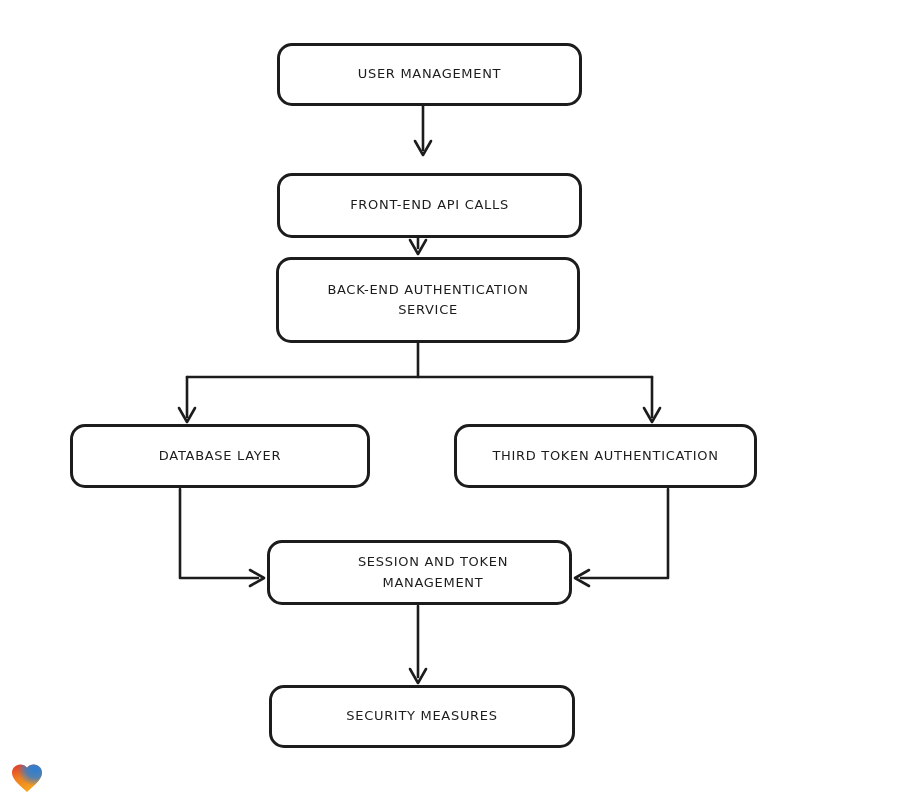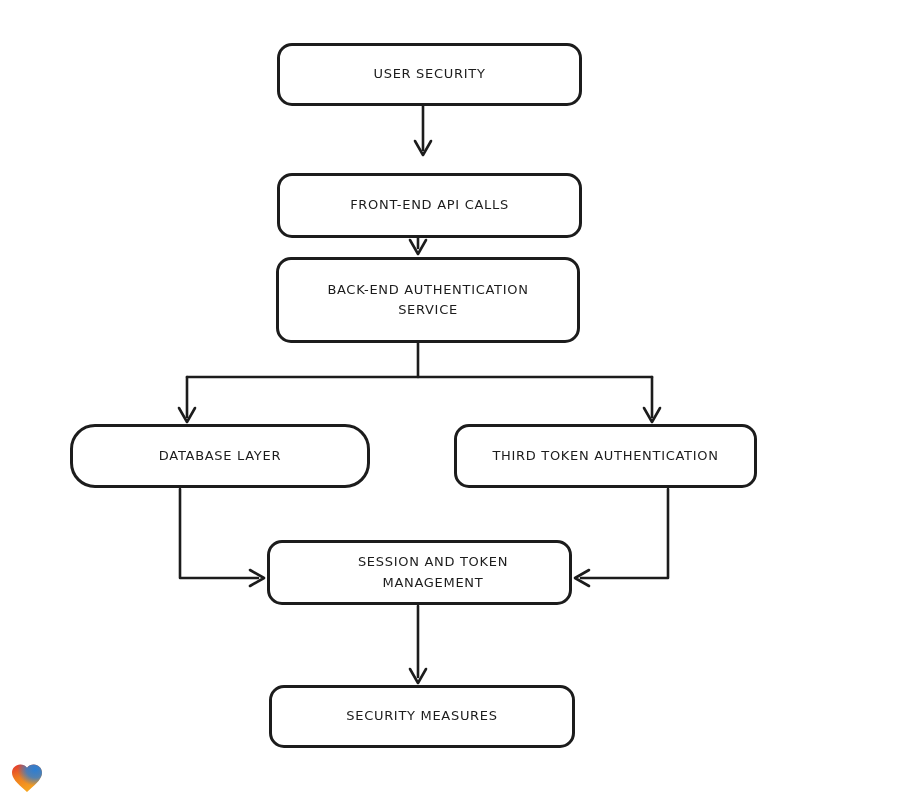--- a/index.html
+++ b/index.html
@@ -32,21 +32,21 @@
     font-size: 13px;
     letter-spacing: 0.7px;
     line-height: 1.55;
     color: #1c1c1c;
     font-family: "DejaVu Sans", "Liberation Sans", sans-serif;
   }
   
   .n-ui   { left: 277px; top:  43px; width: 305px; height: 63px; }
   .n-fe   { left: 277px; top: 157px; width: 305px; height: 65px; margin-top: 16px; }
   .n-be   { left: 276px; top: 257px; width: 304px; height: 86px; }
-  .n-db   { left:  70px; top: 424px; width: 300px; height: 64px; border-radius: 25px; }
+  .n-db   { left:  70px; top: 424px; width: 300px; height: 64px; }
   .n-tp   { left: 454px; top: 424px; width: 303px; height: 64px; }
   .n-stm  { left: 267px; top: 540px; width: 305px; height: 65px; padding-left: 27px; }
   .n-sec  { left: 269px; top: 685px; width: 306px; height: 63px; }
   .n-be  .node-label { max-width: 240px; }
   .n-stm .node-label { max-width: 210px; }
   .logo {
     position: absolute;
     left: 9px; top: 760px;
     width: 36px; height: 36px;
   }
@@ -79,21 +79,21 @@
 
       <path d="M668 489 L668 578 L581 578"></path>
       <path d="M589 570 L575 578 L589 586"></path>
 
       <path d="M418 606 L418 677"></path>
       <path d="M410 669 L418 683 L426 669"></path>
     </g>
   </svg>
 
   <div class="node n-ui">
-    <span class="node-label">USER SECURITY</span>
+    <span class="node-label">USER MANAGEMENT</span>
   </div>
 
   <div class="node n-fe">
     <span class="node-label">FRONT-END API CALLS</span>
   </div>
 
   <div class="node n-be">
     <span class="node-label">BACK-END AUTHENTICATION SERVICE</span>
   </div>
 

